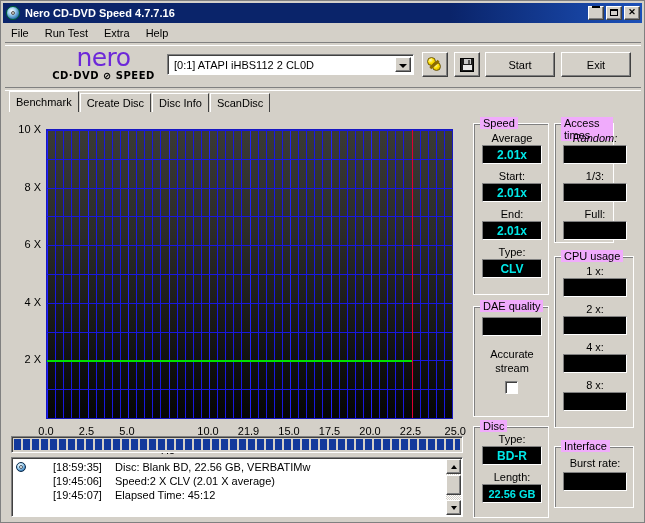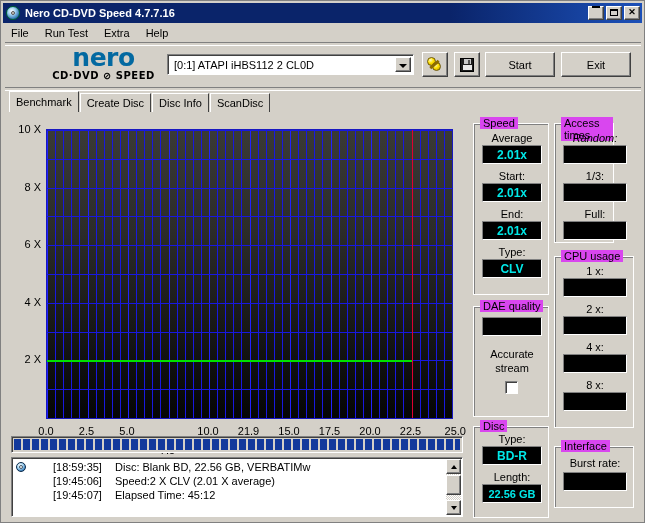--- a/index.html
+++ b/index.html
@@ -75,22 +75,22 @@
   }
   .sep-top { top: 41px; }
   .sep-bot { top: 86px; }
 
   .logo {
     position: absolute; left: 45px; top: 45px; width: 115px; height: 38px;
     text-align: center;
   }
   .logo .nero {
     font-family: "DejaVu Sans", sans-serif;
-    font-size: 25px; font-weight: bold; letter-spacing: -0.5px;
-    line-height: 24px; color: #0369a1;
+    font-size: 25px; font-weight: normal; letter-spacing: -0.5px;
+    line-height: 24px; color: #6d28d9;
   }
   .logo .sub {
     font-family: "DejaVu Sans", sans-serif;
     font-size: 10px; font-weight: bold; letter-spacing: 0.5px;
     line-height: 11px; color: #000;
   }
 
   .combo {
     position: absolute; left: 166px; top: 53px; width: 247px; height: 21px;
     background: #ffffff;
@@ -186,21 +186,21 @@
   .xtick { position: absolute; font-size: 11px; text-align: center; width: 30px; }
 
   
   .group {
     position: absolute;
     border: 1px solid #ffffff;
     box-shadow: inset 1px 1px 0 #808080, 0 0 0 0 transparent;
     box-sizing: border-box;
   }
   .group > .legend {
-    position: absolute; top: -7px; left: 6px; background: #d946ef;
+    position: absolute; top: -7px; left: 6px; background: #f0abfc;
     padding: 0 3px; font-size: 11px; color: #000;
   }
   .fld-label { position: absolute; text-align: center; font-size: 11px; }
   .fld-box {
     position: absolute; background: #000000;
     border-top: 1px solid #808080; border-left: 1px solid #808080;
     border-right: 1px solid #ffffff; border-bottom: 1px solid #ffffff;
     box-sizing: border-box;
     display: flex; align-items: center; justify-content: center;
     color: #00e8e8; font-size: 12px; font-weight: bold;

